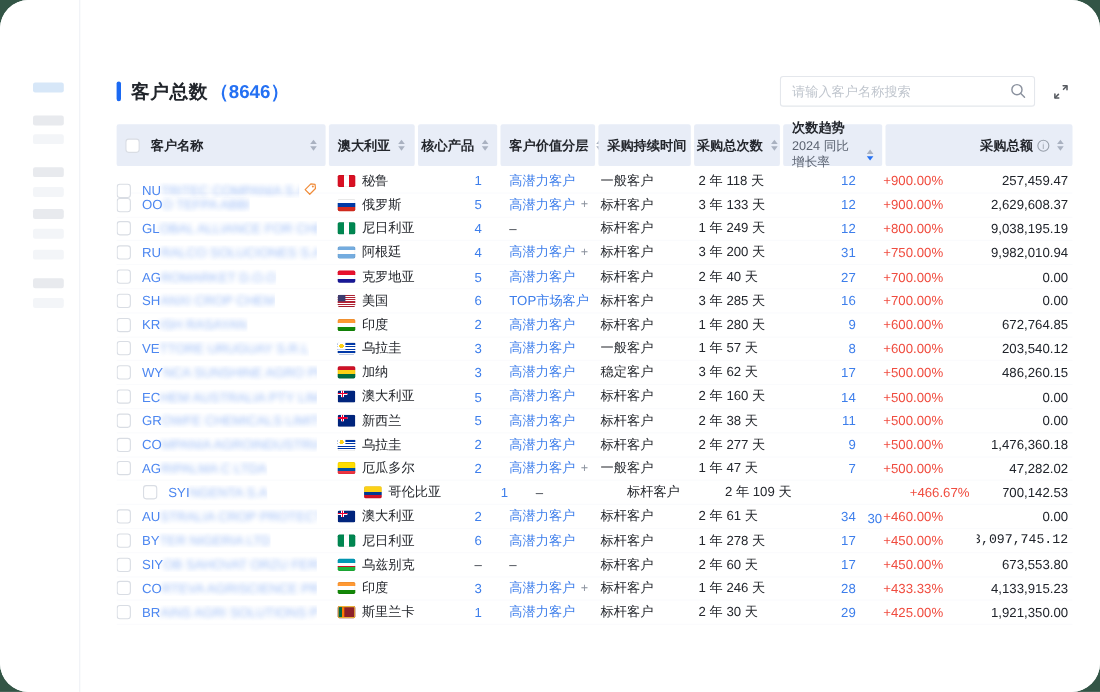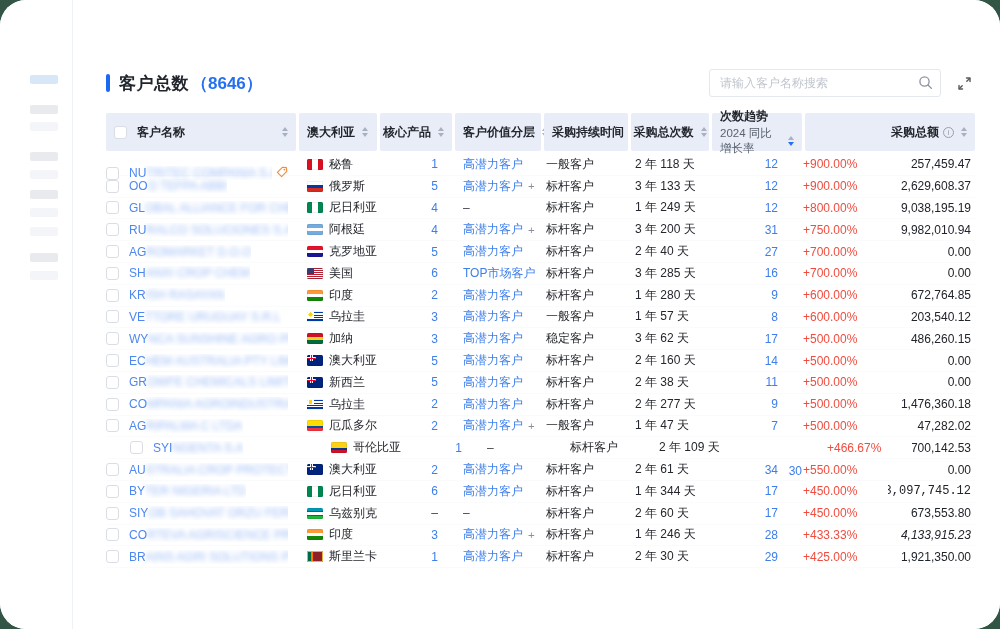--- a/index.html
+++ b/index.html
@@ -625,21 +625,21 @@
     <div class="td w3 jend c-prod" style="padding-right:14px;">
       <a>2</a>
     </div>
     <div class="td w4 c-seg">
       <a>高潜力客户</a>
       <span class="seg-extra"></span>
     </div>
     <div class="td w5">标杆客户</div>
     <div class="td w6">2 年 61 天</div>
     <div class="td w7 jend c-cnt" style="padding-right:14px;">34</div>
-    <div class="td w8 c-trend">+550.00%</div>
+    <div class="td w8 c-trend">+460.00%</div>
     <div class="td w9 jend c-amt" style="padding-right:4px;">0.00</div>
   </div>
 
   <div class="tr">
     <div class="td w1" style="padding-left:0;">
       <span class="checkbox" style="margin-right:10px;"></span>
       <a class="name">
         <span>BY</span>
                 <span class="nm">TER NIGERIA LTD</span>
                 <span></span>
@@ -651,21 +651,21 @@
       <span>尼日利亚</span>
     </div>
     <div class="td w3 jend c-prod" style="padding-right:14px;">
       <a>6</a>
     </div>
     <div class="td w4 c-seg">
       <a>高潜力客户</a>
       <span class="seg-extra"></span>
     </div>
     <div class="td w5">标杆客户</div>
-    <div class="td w6">1 年 344 天</div>
+    <div class="td w6">1 年 278 天</div>
     <div class="td w7 jend c-cnt" style="padding-right:14px;">17</div>
     <div class="td w8 c-trend">+450.00%</div>
     <div class="td w9 jend c-amt" style="padding-right:4px;font-family:Liberation Mono, monospace;">3,097,745.12</div>
   </div>
 
   <div class="tr">
     <div class="td w1" style="padding-left:0;">
       <span class="checkbox" style="margin-right:10px;"></span>
       <a class="name">
         <span>SIY</span>
@@ -708,21 +708,21 @@
       <a>3</a>
     </div>
     <div class="td w4 c-seg">
       <a>高潜力客户</a>
       <span class="seg-extra">+3</span>
     </div>
     <div class="td w5">标杆客户</div>
     <div class="td w6">1 年 246 天</div>
     <div class="td w7 jend c-cnt" style="padding-right:14px;">28</div>
     <div class="td w8 c-trend">+433.33%</div>
-    <div class="td w9 jend c-amt" style="padding-right:4px;font-style:italic;">4,133,915.23</div>
+    <div class="td w9 jend c-amt" style="padding-right:4px;">4,133,915.23</div>
   </div>
 
   <div class="tr">
     <div class="td w1" style="padding-left:0;">
       <span class="checkbox" style="margin-right:10px;"></span>
       <a class="name">
         <span>BR</span>
                 <span class="nm">AINS AGRI SOLUTIONS PVT</span>
       </a>
 

